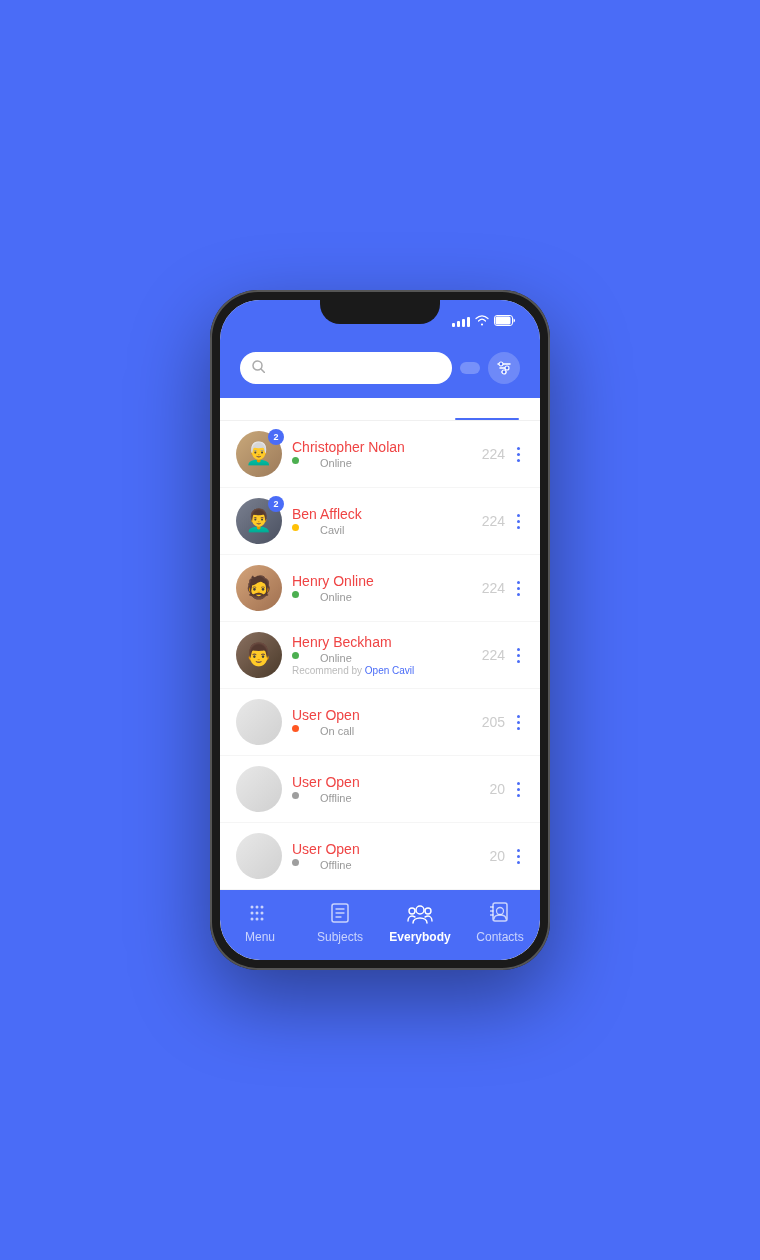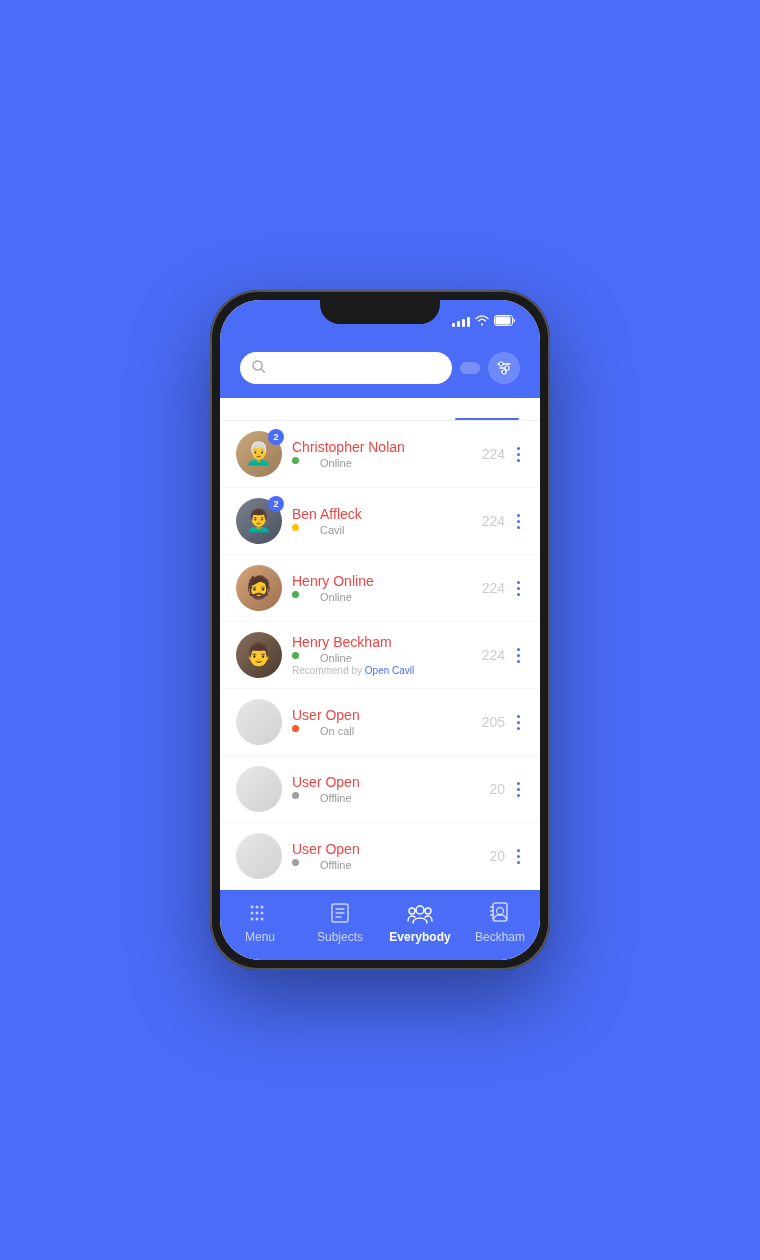--- a/index.html
+++ b/index.html
@@ -580,18 +580,18 @@
     <div class="nav-icon">
             <svg width="20" height="22" viewBox="0 0 20 22" fill="none">
     <rect x="3" y="1" width="14" height="18" rx="2" stroke="rgba(255,255,255,0.7)" stroke-width="1.5"></rect>
     <circle cx="10" cy="9" r="3.5" stroke="rgba(255,255,255,0.7)" stroke-width="1.3"></circle>
     <path d="M4 17C4 14.5 6.5 13 10 13C13.5 13 16 14.5 16 17" stroke="rgba(255,255,255,0.7)" stroke-width="1.3" stroke-linecap="round" fill="none"></path>
     <line x1="0" y1="5" x2="3" y2="5" stroke="rgba(255,255,255,0.7)" stroke-width="1.3" stroke-linecap="round"></line>
     <line x1="0" y1="9" x2="3" y2="9" stroke="rgba(255,255,255,0.7)" stroke-width="1.3" stroke-linecap="round"></line>
     <line x1="0" y1="13" x2="3" y2="13" stroke="rgba(255,255,255,0.7)" stroke-width="1.3" stroke-linecap="round"></line>
   </svg>
           </div>
-    <span class="nav-label">Beckham</span>
+    <span class="nav-label">Contacts</span>
   </div>
       </div>
 
   </div>
 </div>
 
 </body></html>

